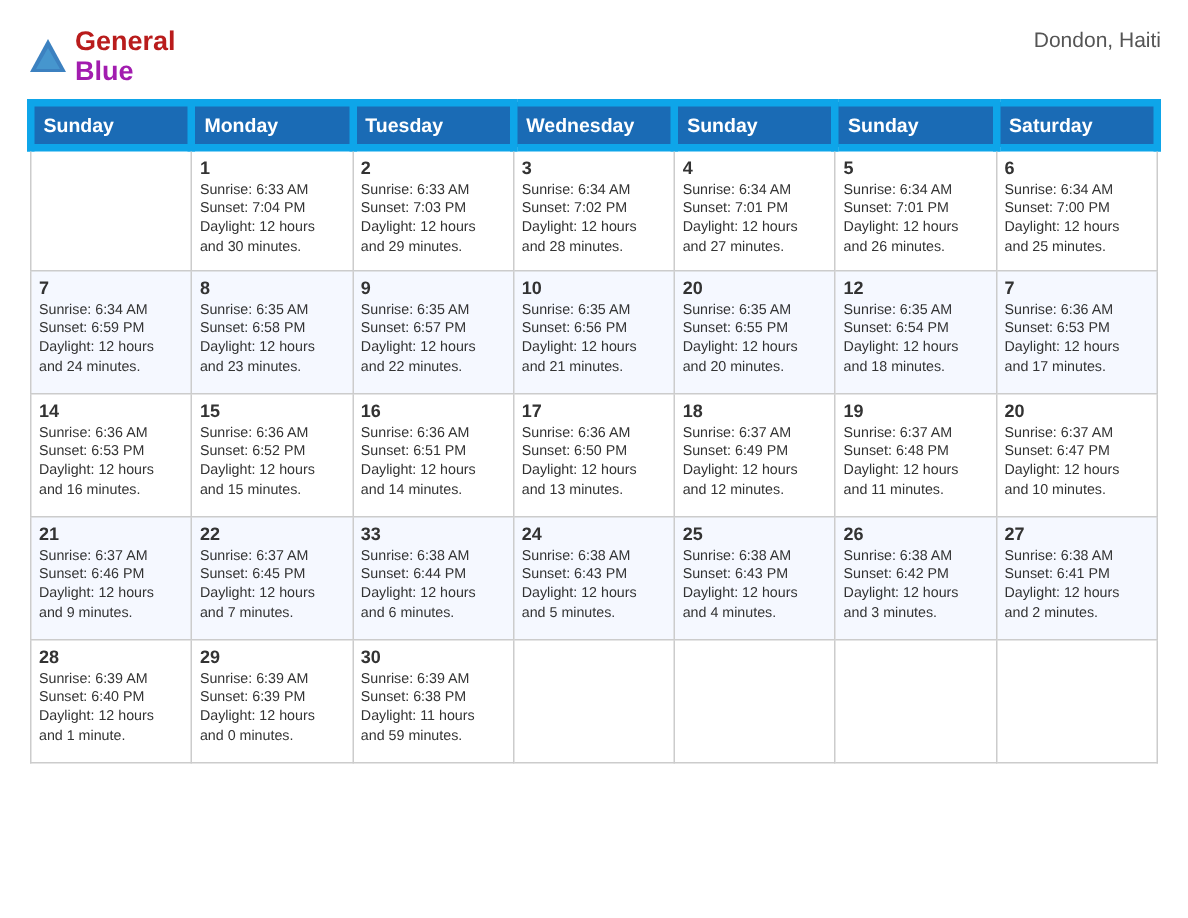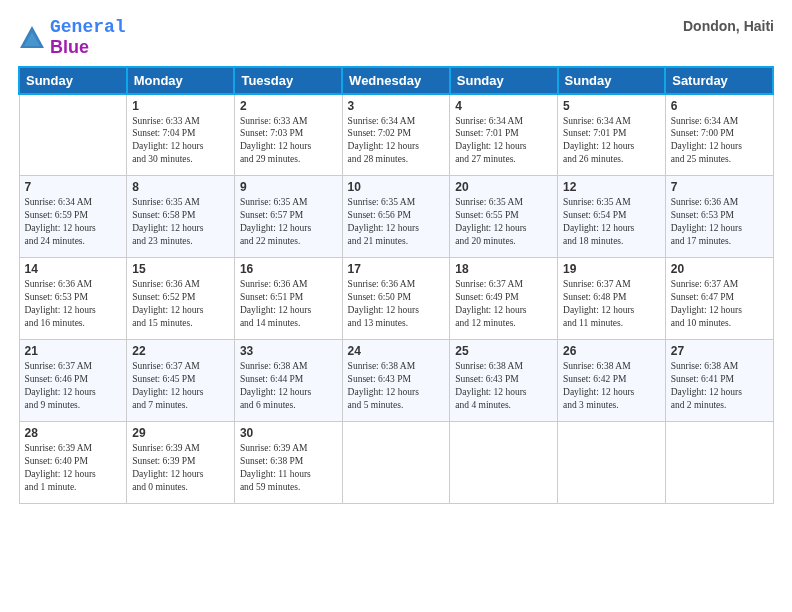--- a/index.html
+++ b/index.html
@@ -27,22 +27,21 @@
       align-items: center;
     }
     .logo-text {
       display: flex;
       flex-direction: column;
       line-height: 1.1;
     }
     .logo-general {
       font-size: 18px;
       font-weight: bold;
-      color: #3b82f6;
-      font-family: Liberation Mono, monospace;
+      color: #b91c1c;
     }
     .logo-blue {
       font-size: 18px;
       font-weight: bold;
       color: #a21caf;
     }
     .logo-icon {
       width: 28px;
       height: 28px;
       margin-right: 4px;
@@ -51,56 +50,54 @@
       text-align: right;
     }
     .month-title {
       font-size: 32px;
       font-weight: bold;
       color: #333;
     }
     .location {
       font-size: 14px;
       color: #555;
-      font-weight: bold;
     }
     .calendar {
       width: 100%;
       border-collapse: collapse;
       table-layout: fixed;
     }
     .calendar th {
       background: #1a6bb5;
       color: #fff;
       text-align: left;
       padding: 5px 6px;
       font-size: 13px;
       font-weight: bold;
-      border: 2px solid #0ea5e9;
+      border: 5px solid #0ea5e9;
     }
     .calendar td {
       border: 1px solid #ccc;
       vertical-align: top;
       padding: 4px 5px;
       font-size: 10px;
       color: #333;
       height: 82px;
     }
     .day-number {
       font-size: 12px;
       font-weight: bold;
       color: #333;
       display: block;
       margin-bottom: 2px;
     }
     .day-info {
       font-size: 9.5px;
       color: #333;
       line-height: 1.35;
-      font-family: Liberation Serif, serif;
     }
     .empty-cell {
       background: #f9f9f9;
     }
     tr:nth-child(even) td {
       background: #f5f8ff;
     }
     tr:nth-child(odd) td {
       background: #ffffff;
     }

